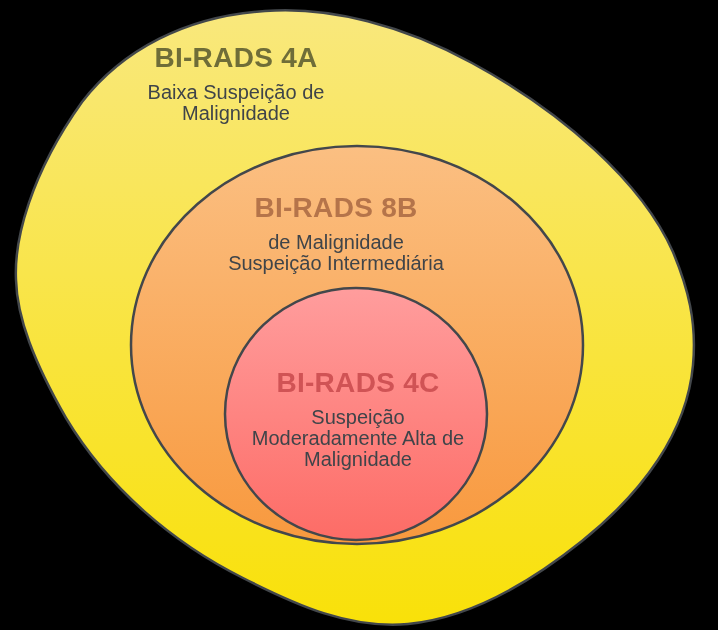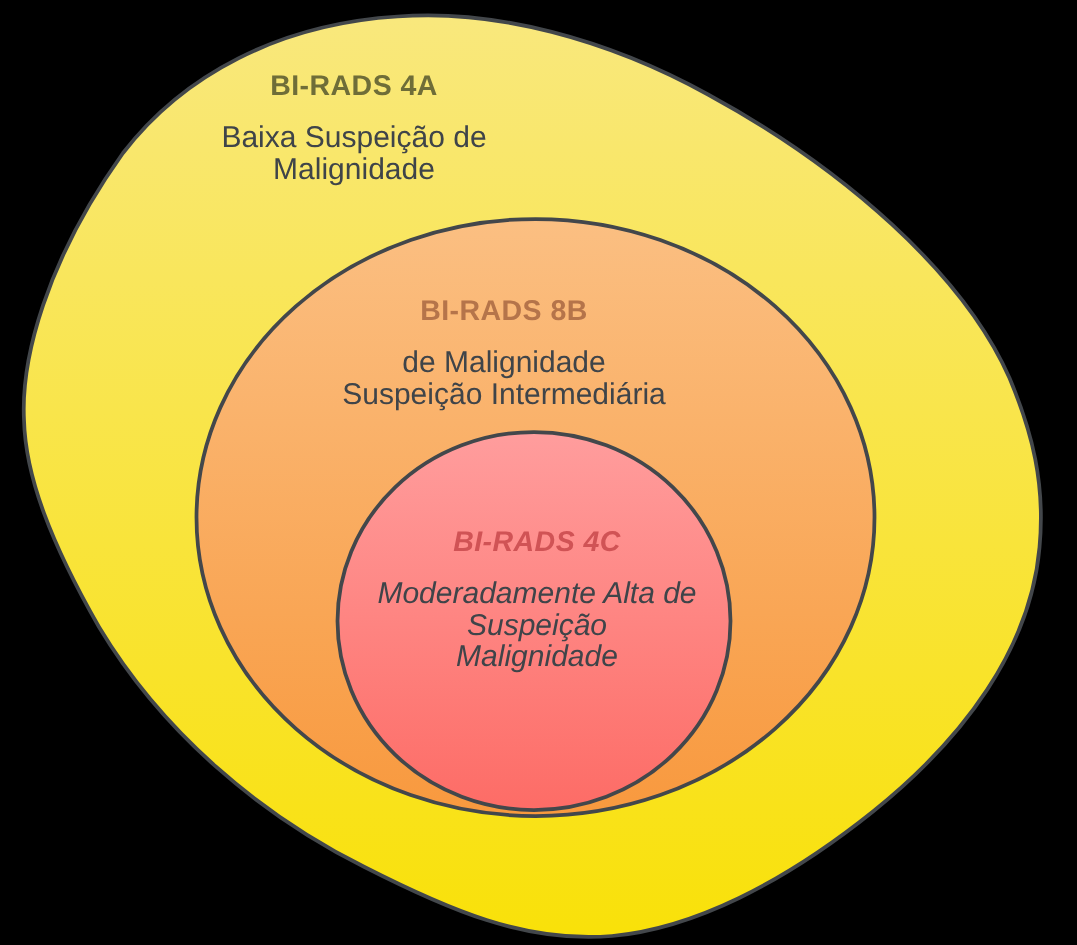--- a/index.html
+++ b/index.html
@@ -12,33 +12,33 @@
   }
   .stage svg { position: absolute; left: 0; top: 0; }
   .label-group {
     position: absolute;
     transform: translateX(-50%);
     text-align: center;
     white-space: nowrap;
   }
   .set-title {
     font-weight: bold;
-    font-size: 19px;
+    font-size: 28px;
     line-height: 26px;
     letter-spacing: 0.3px;
   }
   .set-desc {
     margin-top: 11px;
     font-size: 20px;
     line-height: 21px;
   }
   .desc-line { display: block; }
   .group-a { left: 236px; top: 45px; }
   .group-b { left: 336px; top: 195px; }
-  .group-c { left: 358px; top: 349px; font-style: italic; }
+  .group-c { left: 358px; top: 370px; }
 </style>
 </head>
 <body>
 
 <div class="stage" style="background: rgb(0, 0, 0);">
 
   <svg width="718" height="630" viewBox="0 0 718 630">
     <defs>
       <linearGradient id="gradA" x1="0" y1="0" x2="0" y2="1">
         <stop offset="0" stop-color="#f9e87d"></stop>
@@ -84,19 +84,19 @@
     <div class="set-title" style="color: rgb(181, 116, 74);">BI-RADS 8B</div>
     <div class="set-desc" style="color: rgb(63, 68, 73);">
       <span class="desc-line">de Malignidade</span>
       <span class="desc-line">Suspeição Intermediária</span>
     </div>
   </div>
 
   <div class="label-group group-c">
     <div class="set-title" style="color: rgb(208, 83, 85);">BI-RADS 4C</div>
     <div class="set-desc" style="color: rgb(63, 68, 73);">
+      <span class="desc-line">Suspeição</span>
       <span class="desc-line">Moderadamente Alta de</span>
-      <span class="desc-line">Suspeição</span>
       <span class="desc-line">Malignidade</span>
     </div>
   </div>
 
 </div>
 
 </body></html>

